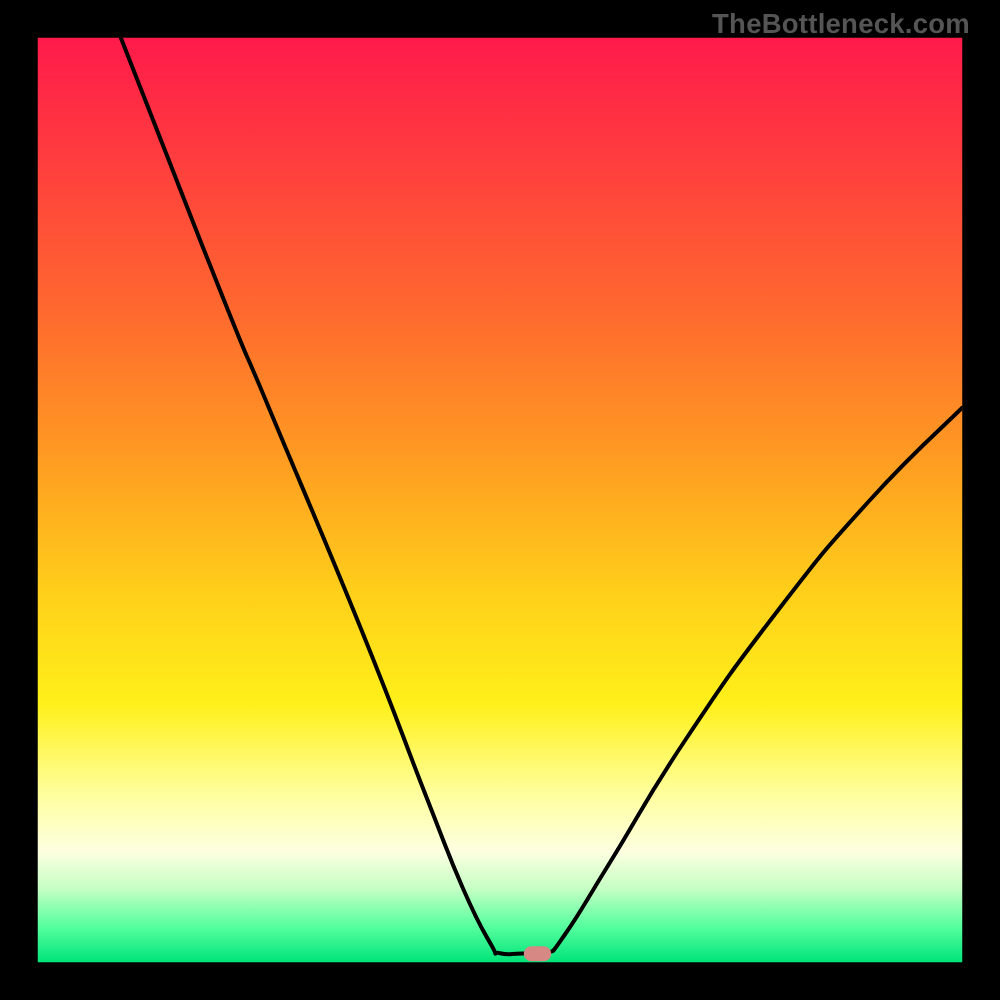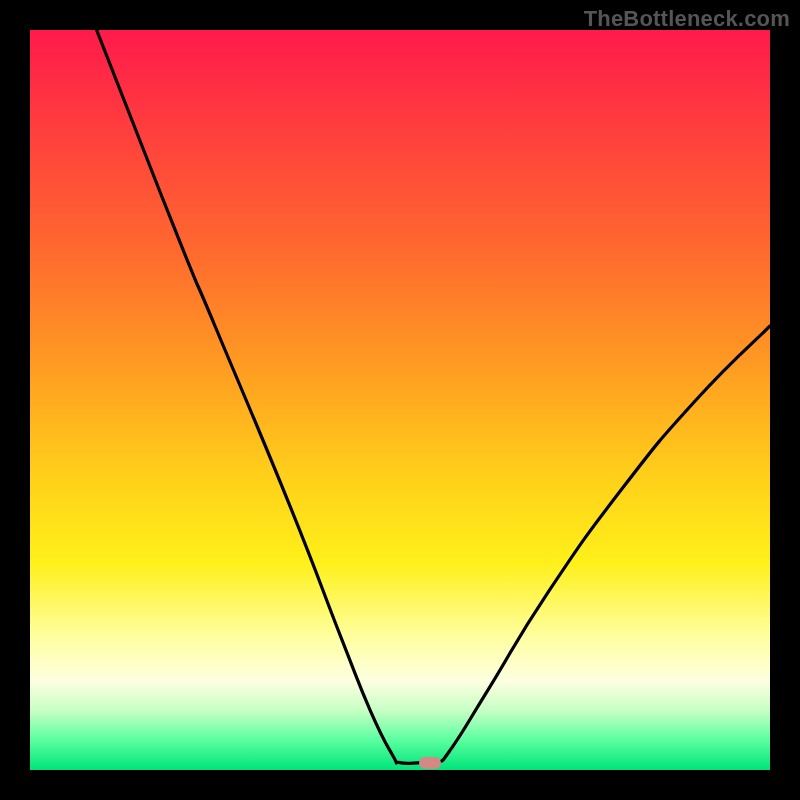--- a/index.html
+++ b/index.html
@@ -12,21 +12,21 @@
     overflow: hidden;
   }
   .chart-wrap {
     position: relative;
     width: 800px;
     height: 800px;
   }
   .watermark {
     position: absolute;
     top: 6px;
-    right: 10px;
+    right: 24px;
     color: #555;
     font-size: 22px;
     font-weight: 600;
     letter-spacing: 0.2px;
     z-index: 10;
   }
   .plot {
     position: absolute;
     left: 30px;
     top: 30px;

